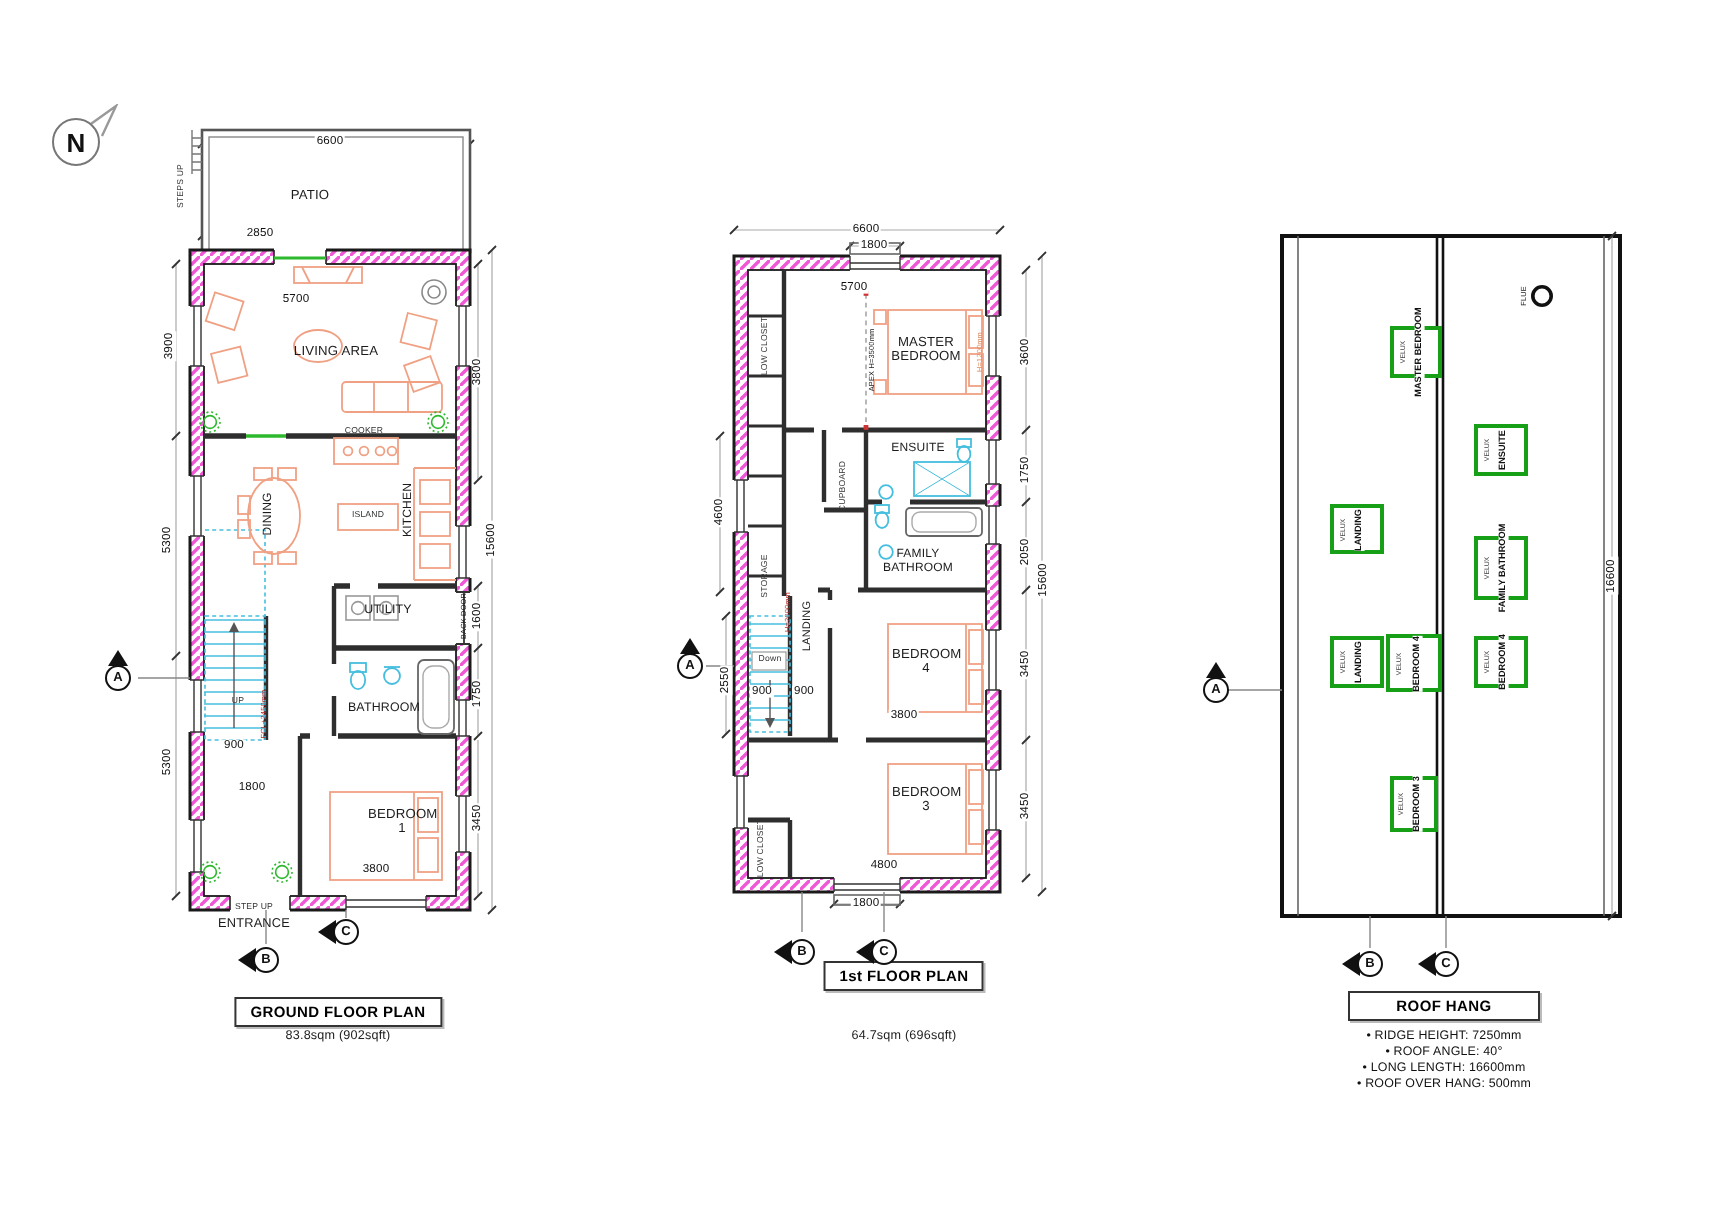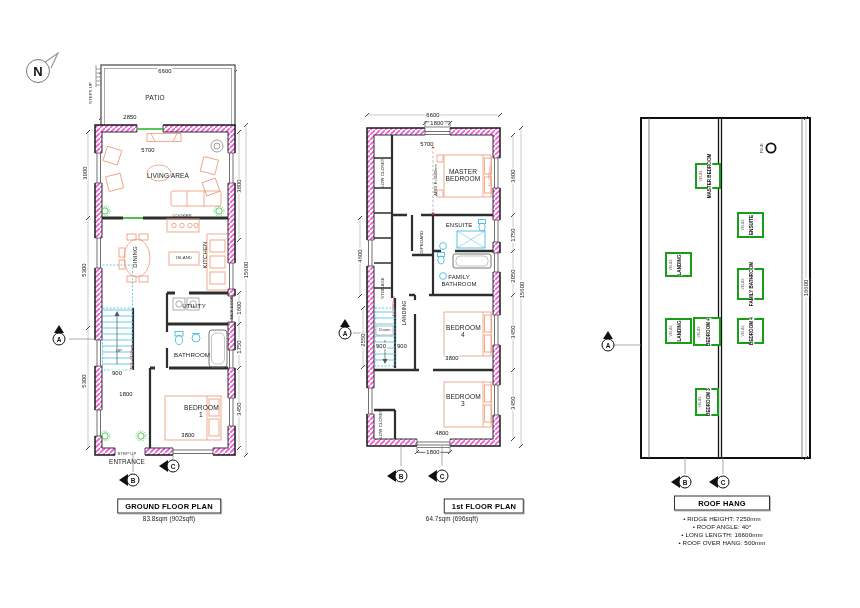--- a/index.html
+++ b/index.html
@@ -328,21 +328,21 @@
     <span class="lbl dim vert" style="left:15px;top:156px;">4600</span>
     <span class="lbl dim vert" style="left:18px;top:240px;">2550</span>
     <span class="lbl room wrap" style="left:118px;top:231px;width:34px;">BEDROOM 4</span>
     <span class="lbl dim" style="left:107px;top:258px;">3800</span>
     <span class="lbl dim vert" style="left:168px;top:232px;">3450</span>
     <span class="lbl room wrap" style="left:118px;top:300px;width:34px;">BEDROOM 3</span>
     <span class="lbl dim vert" style="left:168px;top:303px;">3450</span>
     <span class="lbl tiny vert" style="left:36px;top:324px;">LOW CLOSET</span>
     <span class="lbl dim" style="left:97px;top:333px;">4800</span>
     <span class="lbl dim" style="left:88px;top:352px;">1800</span>
-    <div class="titlebox" style="left:107px;top:406px;margin-left:32px;">1st FLOOR PLAN</div>
+    <div class="titlebox" style="left:107px;top:388px;">1st FLOOR PLAN</div>
     <span class="lbl areatxt" style="left:107px;top:419px;">64.7sqm (696sqft)</span>
     <div class="sec up" style="left:0px;top:233px;">
         <i class="flag"></i>
         <b class="circ">A</b>
       </div>
     <div class="sec left" style="left:56px;top:376px;">
         <i class="flag"></i>
         <b class="circ">B</b>
       </div>
     <div class="sec left" style="left:97px;top:376px;">

